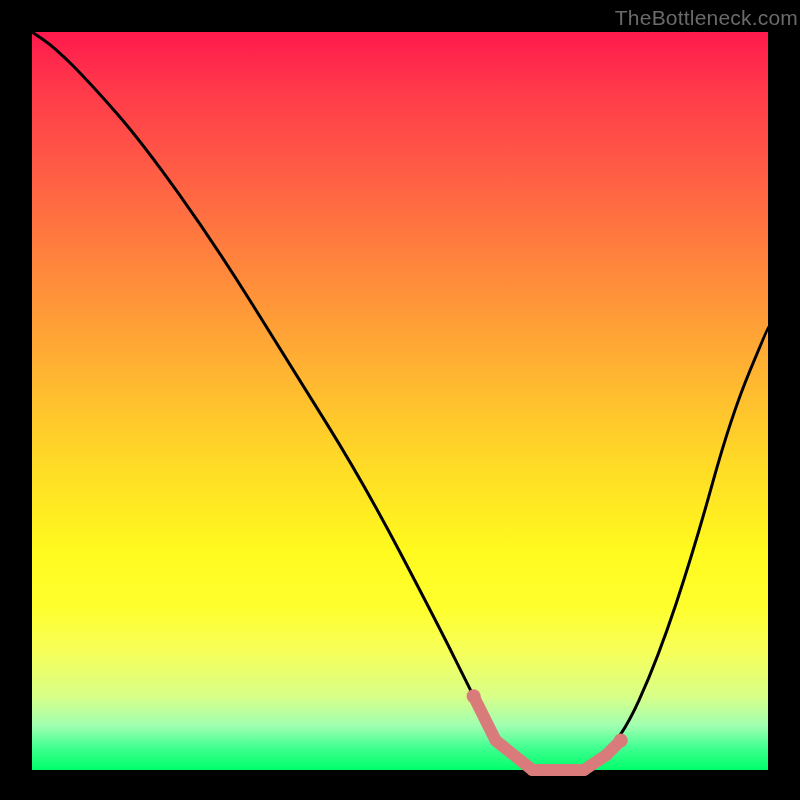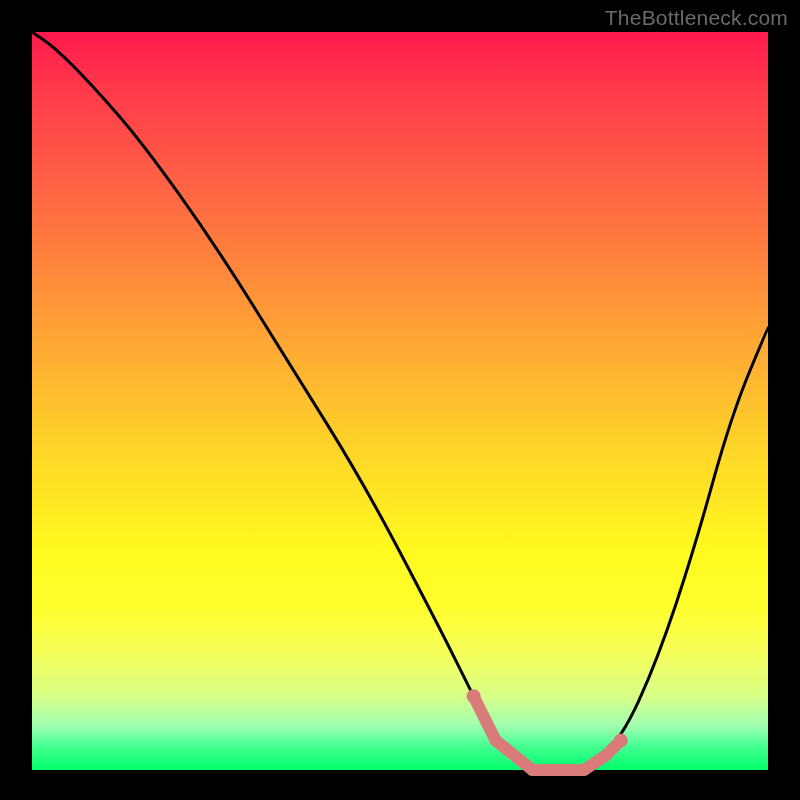--- a/index.html
+++ b/index.html
@@ -39,21 +39,21 @@
       #f6ff5a 84%,
       #d8ff88 90%,
       #a0ffb2 94%,
       #40ff90 97%,
       #00ff6a 100%
     );
   }
   .watermark {
     position: absolute;
     top: 6px;
-    right: 12px;
+    right: 2px;
     color: #6a6a6a;
     font-size: 21px;
     font-weight: 500;
     letter-spacing: 0.2px;
   }
   svg.curve {
     position: absolute;
     left: 0;
     top: 0;
     width: 736px;

